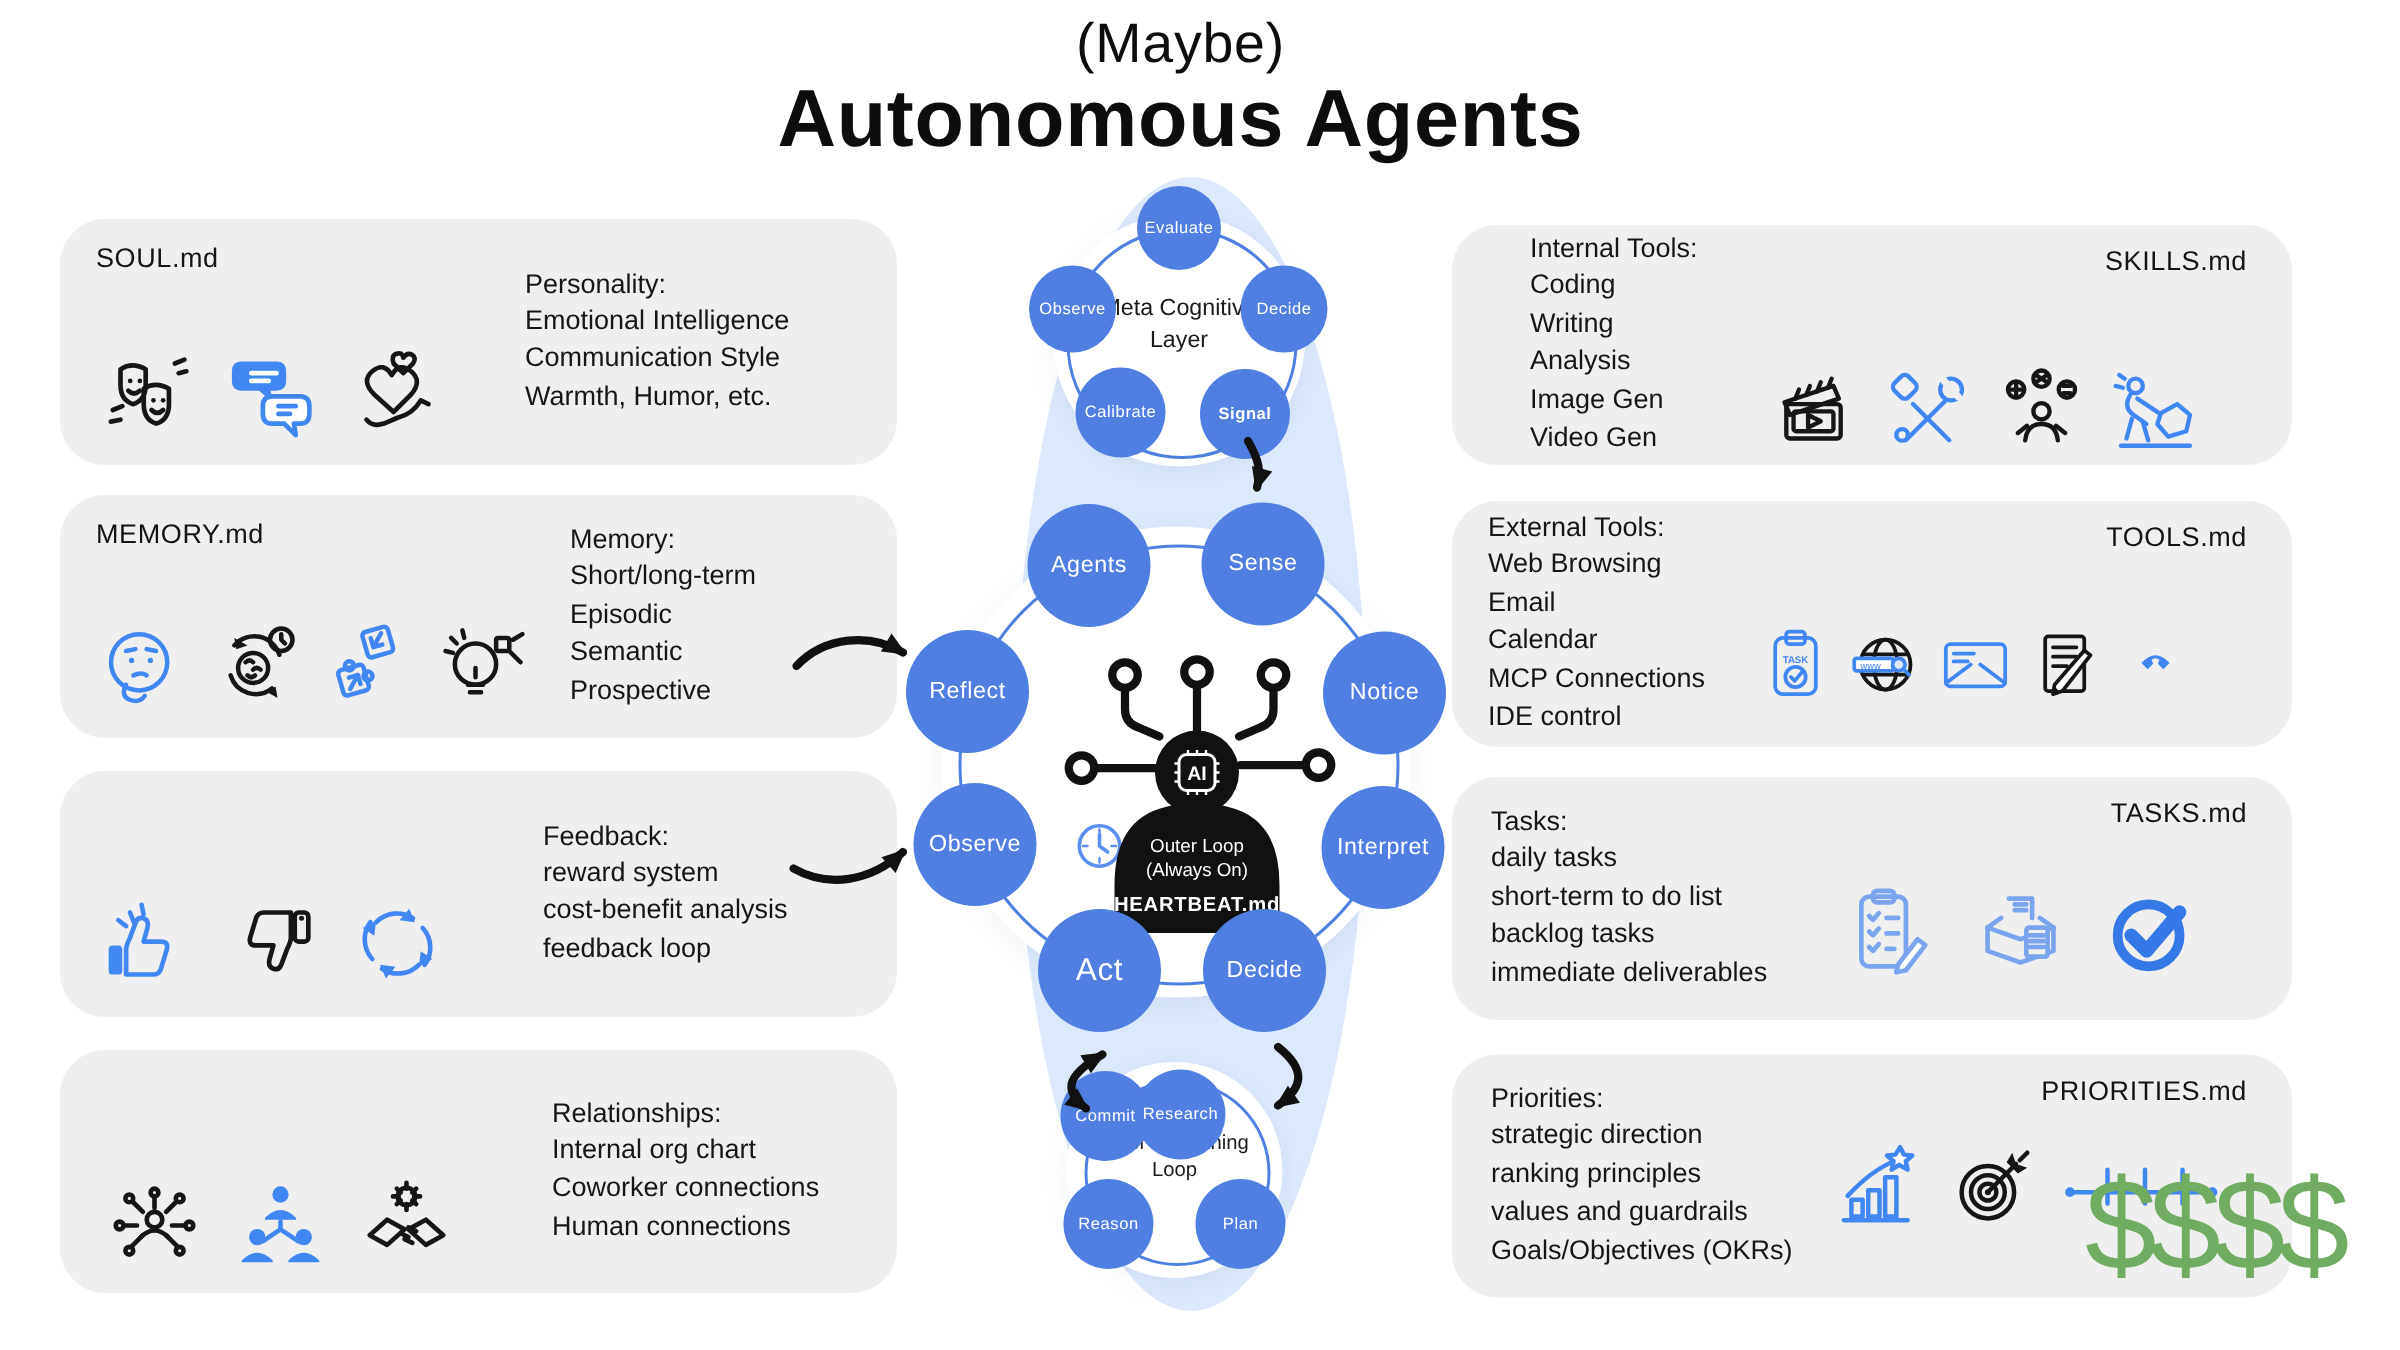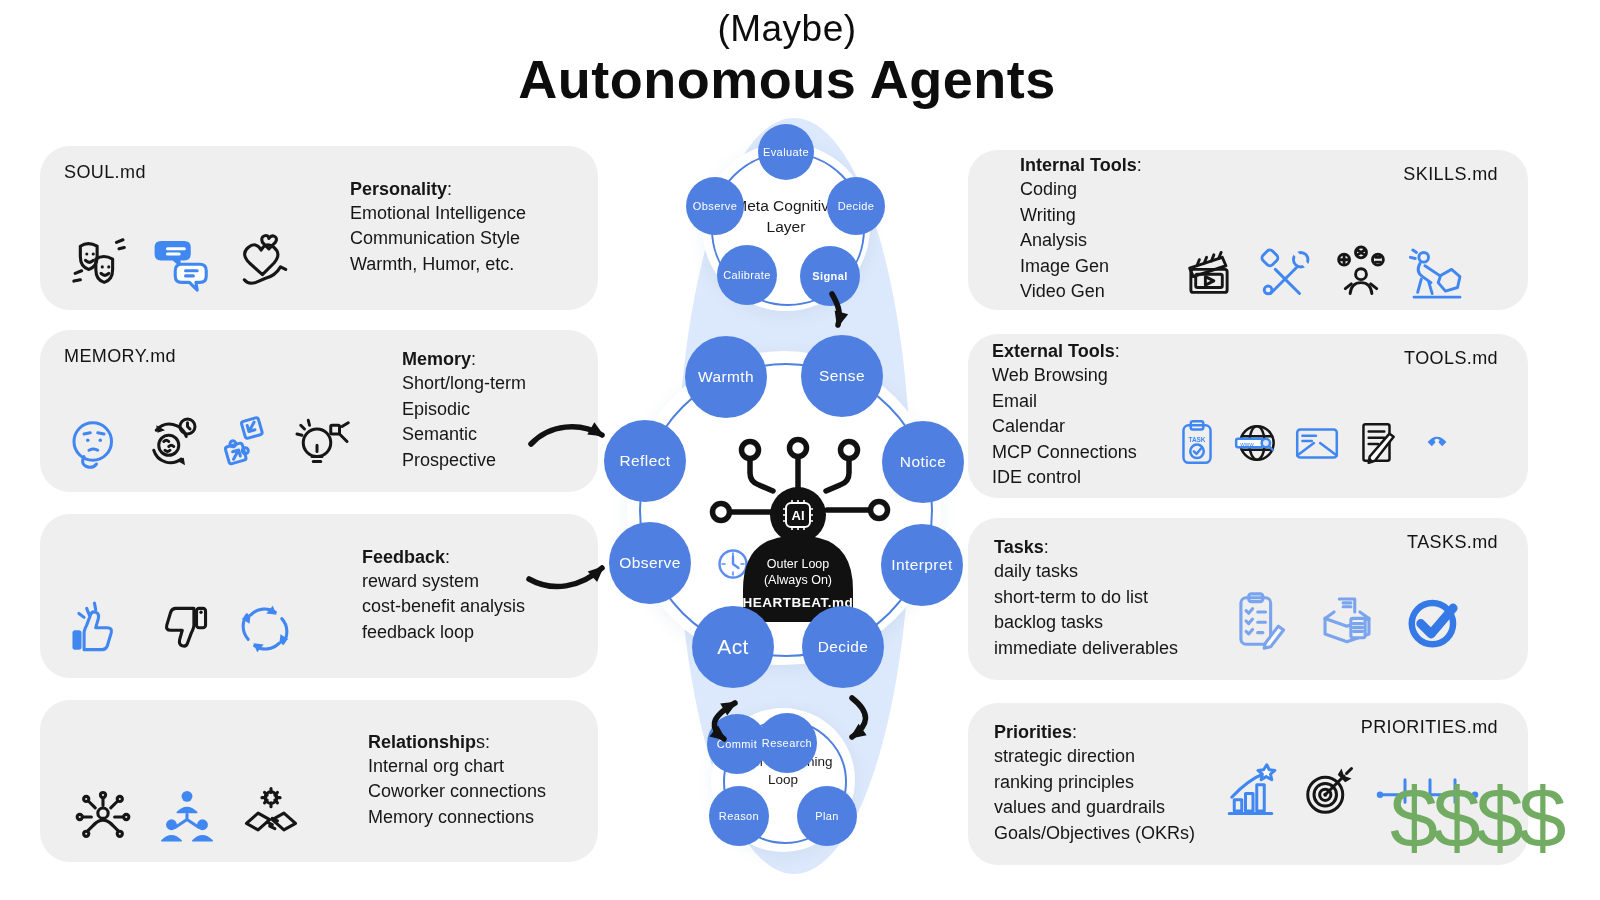--- a/index.html
+++ b/index.html
@@ -9,21 +9,21 @@
   .titlewrap{position:absolute;left:0;top:8px;width:1574px;text-align:center;color:#0d0d0d;}
   .title-sub{font-size:37px;font-weight:500;letter-spacing:.5px;}
   .title-main{font-size:54px;font-weight:600;letter-spacing:.5px;margin-top:-2px;}
   
   .card{position:absolute;background:#efefef;border-radius:30px;z-index:1;}
   .card-title{position:absolute;font-size:18px;color:#141414;letter-spacing:.4px;font-weight:400;}
   .card-title.tl{left:24px;top:16px;}
   .card-title.tr{right:30px;top:14px;}
   .card-text{position:absolute;top:0;height:100%;display:flex;flex-direction:column;justify-content:center;color:#161616;}
   .lead{font-size:18px;margin-bottom:1px;}
-  .lead .b{font-weight:bold;}
+  .lead .b{font-weight:normal;}
   .tline{font-size:18px;line-height:25.5px;}
   .icons{position:absolute;display:flex;align-items:center;}
   .icon{display:inline-block;line-height:0;}
   
   .halo{position:absolute;background:#dce8fb;border-radius:50%;z-index:0;}
   .wcircle{position:absolute;background:#fff;border-radius:50%;z-index:2;box-shadow:0 4px 16px rgba(110,135,180,.10);}
   .ring{position:absolute;border:2.5px solid #4F80E1;border-radius:50%;z-index:2;}
   .node{position:absolute;background:#4F80E1;border-radius:50%;color:#fff;display:flex;
     align-items:center;justify-content:center;text-align:center;z-index:3;letter-spacing:.4px;}
   .loop-label{position:absolute;z-index:2;text-align:center;color:#1a1a1a;font-weight:500;}
@@ -139,21 +139,21 @@
     <g fill="none" stroke="#161616" stroke-width="2.4" stroke-linecap="round" stroke-linejoin="round">
                 <path d="M22 8q-1.5-4 1.5-5t3.5 2q2-3 4.5-1.5t.5 4.5l-5 5z"></path>
                 <path d="M12 24q-7-7-1-12t10 2q4-7 10-2t0 12l-9 9z"></path>
                 <path d="M24 36q8-2 12-9l4 2M24 36l-7 3q-6 2-9-2"></path>
               </g>
             </svg></span>
         </div>
       </div>
       <div class="card" style="left: 40px; top: 330px; width: 558px; height: 162px;">
         <div class="card-title tl">MEMORY.md</div>
-        <div class="card-text" style="left: 362px;">
+        <div class="card-text" style="left: 340px;">
           <div class="lead"><span class="b">Memory</span><span>:</span></div>
           <div class="tline">Short/long-term</div>
           <div class="tline">Episodic</div>
           <div class="tline">Semantic</div>
           <div class="tline">Prospective</div>
         </div>
         <div class="icons" style="bottom: 18px; gap: 16px; left: 24px;">
           <span class="icon"><svg width="60" height="60" viewBox="0 0 48 48">
     <g fill="none" stroke="#4187F2" stroke-width="2.4" stroke-linecap="round" stroke-linejoin="round">
                 <circle cx="23" cy="22" r="15"></circle>
@@ -235,21 +235,21 @@
                 <path d="M6 16l7-4-1 8z" fill="#4187F2" stroke="none"></path>
               </g>
             </svg></span>
         </div>
       </div>
       <div class="card" style="left: 40px; top: 700px; width: 558px; height: 162px;">
         <div class="card-text" style="left: 328px;">
           <div class="lead"><span class="b">Relationship</span><span>s:</span></div>
           <div class="tline">Internal org chart</div>
           <div class="tline">Coworker connections</div>
-          <div class="tline">Memory connections</div>
+          <div class="tline">Human connections</div>
         </div>
         <div class="icons" style="bottom: 14px; gap: 22px; left: 32px;">
           <span class="icon"><svg width="62" height="62" viewBox="0 0 48 48">
     <g fill="none" stroke="#161616" stroke-width="2.4" stroke-linecap="round" stroke-linejoin="round">
                 <circle cx="24" cy="21" r="4"></circle>
                 <path d="M17 30q7-7 14 0"></path>
                 <path d="M24 15V9M30 17l5-5M33 24h7M30 29l6 6M18 17l-5-5M15 24H8M18 29l-6 6"></path>
                 <circle cx="24" cy="7" r="2"></circle>
                 <circle cx="37" cy="10" r="2"></circle>
                 <circle cx="42" cy="24" r="2"></circle>
@@ -473,21 +473,21 @@
             </svg></span>
         </div>
       </div>
     </div>
   <div id="nodes">
       <div class="node" style="left: 758px; top: 124px; width: 56px; height: 56px; font-size: 11px;">Evaluate</div>
       <div class="node" style="left: 686px; top: 177px; width: 58px; height: 58px; font-size: 11px;">Observe</div>
       <div class="node" style="left: 827px; top: 177px; width: 58px; height: 58px; font-size: 11px;">Decide</div>
       <div class="node" style="left: 717px; top: 245px; width: 60px; height: 60px; font-size: 11px;">Calibrate</div>
       <div class="node" style="left: 800px; top: 246px; width: 60px; height: 60px; font-size: 11px; font-weight: bold;">Signal</div>
-      <div class="node" style="left: 685px; top: 336px; width: 82px; height: 82px; font-size: 15.5px;">Warmth</div>
+      <div class="node" style="left: 685px; top: 336px; width: 82px; height: 82px; font-size: 15.5px;">Agents</div>
       <div class="node" style="left: 801px; top: 335px; width: 82px; height: 82px; font-size: 15.5px;">Sense</div>
       <div class="node" style="left: 604px; top: 420px; width: 82px; height: 82px; font-size: 15.5px;">Reflect</div>
       <div class="node" style="left: 882px; top: 421px; width: 82px; height: 82px; font-size: 15.5px;">Notice</div>
       <div class="node" style="left: 609px; top: 522px; width: 82px; height: 82px; font-size: 15.5px;">Observe</div>
       <div class="node" style="left: 881px; top: 524px; width: 82px; height: 82px; font-size: 15.5px;">Interpret</div>
       <div class="node" style="left: 692px; top: 606px; width: 82px; height: 82px; font-size: 21px;">Act</div>
       <div class="node" style="left: 802px; top: 606px; width: 82px; height: 82px; font-size: 15.5px;">Decide</div>
       <div class="node" style="left: 707px; top: 714px; width: 60px; height: 60px; font-size: 11px;">Commit</div>
       <div class="node" style="left: 757px; top: 713px; width: 60px; height: 60px; font-size: 11px;">Research</div>
       <div class="node" style="left: 709px; top: 786px; width: 60px; height: 60px; font-size: 11px;">Reason</div>

